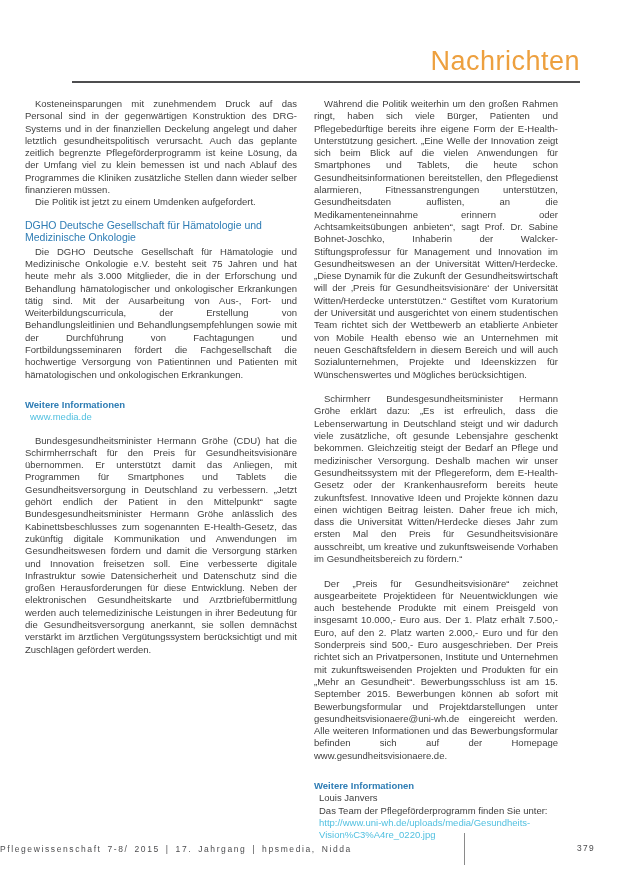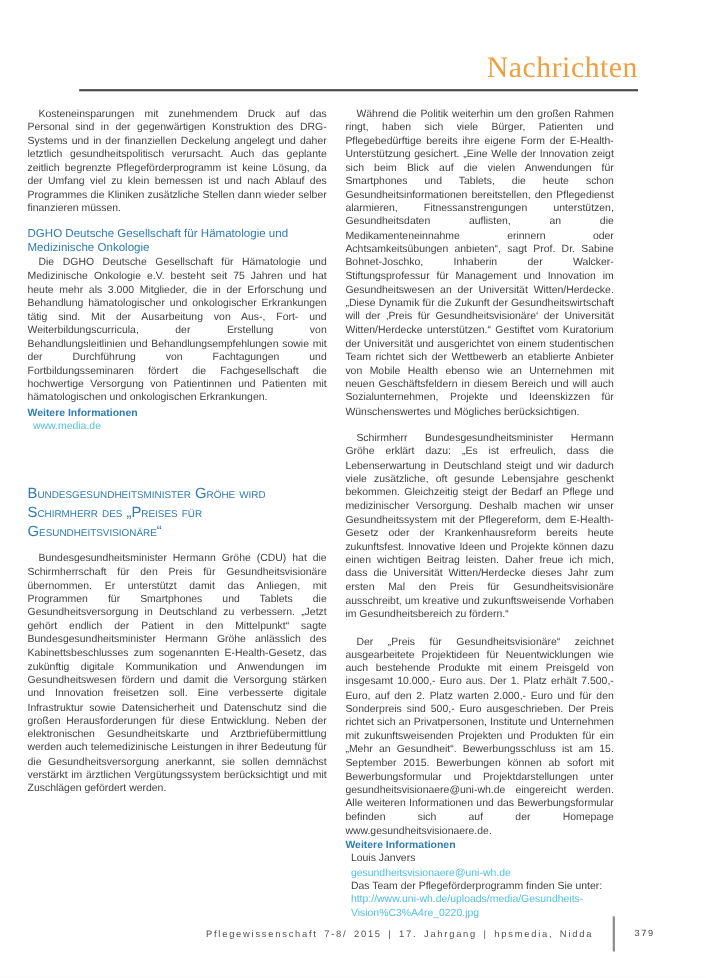--- a/index.html
+++ b/index.html
@@ -16,21 +16,20 @@
   
   .header{padding:44px 62px 0 72px;}
   .page-title{
     margin:0;
     text-align:right;
     font-size:27px;
     line-height:34px;
     font-weight:400;
     color:#eda03f;
     letter-spacing:.5px;
-    font-family:Liberation Serif, serif;
   }
   .header-rule{
     margin-top:3px;
     border:none;
     border-top:2px solid #4d4d4f;
     height:0;
   }
   
   .columns{
     display:flex;
@@ -50,21 +49,21 @@
     -webkit-hyphens:auto;
   }
   .sec-heading{
     margin:10px 0 2px 0;
     max-width:248px;
     font-size:10.5px;
     line-height:12.5px;
     font-weight:400;
     color:#2e7cb4;
   }
-  .more-info{margin-top:1px;font-size:9.5px;line-height:12.3px;}
+  .more-info{margin-top:18px;font-size:9.5px;line-height:12.3px;}
   .mi-label{color:#2e7cb4;font-weight:700;}
   .mi-line{padding-left:5px;}
   .link{
     display:block;
     padding-left:5px;
     color:#52c0e0;
     text-decoration:none;
     cursor:pointer;
   }
   .big-heading{
@@ -83,21 +82,21 @@
     text-align:justify;
     color:#4fbedf;
   }
   .after-standfirst{margin-top:11px;}
   .col-right .body + .body{margin-top:12.3px;}
   
   .footer{
     position:absolute;
     left:0;right:47px;bottom:24px;
     display:flex;
-    justify-content:flex-end;
+    justify-content:space-between;
     align-items:center;
     font-size:8.5px;
     color:#4d4d4f;
   }
   .footer-journal{letter-spacing:1.6px;word-spacing:2px;}
   .footer-divider{
     width:1.5px;height:32px;
     background:#8a8a8a;
     margin:0 18px;
   }
@@ -110,42 +109,41 @@
 
   <header class="header">
     <h1 class="page-title">Nachrichten</h1>
     <hr class="header-rule">
   </header>
 
   <main class="columns">
 
     <div class="col-left">
       <p class="body">Kosteneinsparungen mit zunehmendem Druck auf das Personal sind in der gegenwärtigen Konstruktion des DRG-Systems und in der finanziellen Deckelung angelegt und daher letztlich gesundheitspolitisch verursacht. Auch das geplante zeitlich begrenzte Pflegeförderprogramm ist keine Lösung, da der Umfang viel zu klein bemessen ist und nach Ablauf des Programmes die Kliniken zusätzliche Stellen dann wieder selber finanzieren müssen.</p>
+      <p class="body">Die Politik ist jetzt zu einem Umdenken aufgefordert.</p>
 
       <h2 class="sec-heading">DGHO Deutsche Gesellschaft für Hämatologie und Medizinische Onkologie</h2>
       <p class="body">Die DGHO Deutsche Gesellschaft für Hämatologie und Medizinische Onkologie e.V. besteht seit 75 Jahren und hat heute mehr als 3.000 Mitglieder, die in der Erforschung und Behandlung hämatologischer und onkologischer Erkrankungen tätig sind. Mit der Ausarbeitung von Aus-, Fort- und Weiterbildungscurricula, der Erstellung von Behandlungsleitlinien und Behandlungsempfehlungen sowie mit der Durchführung von Fachtagungen und Fortbildungsseminaren fördert die Fachgesellschaft die hochwertige Versorgung von Patientinnen und Patienten mit hämatologischen und onkologischen Erkrankungen.</p>
 
       <div class="more-info">
         <div class="mi-label">Weitere Informationen</div>
         <a class="link">www.media.de</a>
       </div>
 
-      <h2 class="big-heading">Bundesgesundheitsminister Gröhe wird Schirmherr des „Preises für Gesundheitsvisionäre“</h2>
       <p class="body after-standfirst">Bundesgesundheitsminister Hermann Gröhe (CDU) hat die Schirmherrschaft für den Preis für Gesundheitsvisionäre übernommen. Er unterstützt damit das Anliegen, mit Programmen für Smartphones und Tablets die Gesundheitsversorgung in Deutschland zu verbessern. „Jetzt gehört endlich der Patient in den Mittelpunkt“ sagte Bundesgesundheitsminister Hermann Gröhe anlässlich des Kabinettsbeschlusses zum sogenannten E-Health-Gesetz, das zukünftig digitale Kommunikation und Anwendungen im Gesundheitswesen fördern und damit die Versorgung stärken und Innovation freisetzen soll. Eine verbesserte digitale Infrastruktur sowie Datensicherheit und Datenschutz sind die großen Herausforderungen für diese Entwicklung. Neben der elektronischen Gesundheitskarte und Arztbriefübermittlung werden auch telemedizinische Leistungen in ihrer Bedeutung für die Gesundheitsversorgung anerkannt, sie sollen demnächst verstärkt im ärztlichen Vergütungssystem berücksichtigt und mit Zuschlägen gefördert werden.</p>
     </div>
 
     <div class="col-right">
       <p class="body">Während die Politik weiterhin um den großen Rahmen ringt, haben sich viele Bürger, Patienten und Pflegebedürftige bereits ihre eigene Form der E-Health-Unterstützung gesichert. „Eine Welle der Innovation zeigt sich beim Blick auf die vielen Anwendungen für Smartphones und Tablets, die heute schon Gesundheitsinformationen bereitstellen, den Pflegedienst alarmieren, Fitnessanstrengungen unterstützen, Gesundheitsdaten auflisten, an die Medikamenteneinnahme erinnern oder Achtsamkeitsübungen anbieten“, sagt Prof. Dr. Sabine Bohnet-Joschko, Inhaberin der Walcker-Stiftungsprofessur für Management und Innovation im Gesundheitswesen an der Universität Witten/Herdecke. „Diese Dynamik für die Zukunft der Gesundheitswirtschaft will der ‚Preis für Gesundheitsvisionäre‘ der Universität Witten/Herdecke unterstützen.“ Gestiftet vom Kuratorium der Universität und ausgerichtet von einem studentischen Team richtet sich der Wettbewerb an etablierte Anbieter von Mobile Health ebenso wie an Unternehmen mit neuen Geschäftsfeldern in diesem Bereich und will auch Sozialunternehmen, Projekte und Ideenskizzen für Wünschenswertes und Mögliches berücksichtigen.</p>
       <p class="body">Schirmherr Bundesgesundheitsminister Hermann Gröhe erklärt dazu: „Es ist erfreulich, dass die Lebenserwartung in Deutschland steigt und wir dadurch viele zusätzliche, oft gesunde Lebensjahre geschenkt bekommen. Gleichzeitig steigt der Bedarf an Pflege und medizinischer Versorgung. Deshalb machen wir unser Gesundheitssystem mit der Pflegereform, dem E-Health-Gesetz oder der Krankenhausreform bereits heute zukunftsfest. Innovative Ideen und Projekte können dazu einen wichtigen Beitrag leisten. Daher freue ich mich, dass die Universität Witten/Herdecke dieses Jahr zum ersten Mal den Preis für Gesundheitsvisionäre ausschreibt, um kreative und zukunftsweisende Vorhaben im Gesundheitsbereich zu fördern.“</p>
       <p class="body">Der „Preis für Gesundheitsvisionäre“ zeichnet ausgearbeitete Projektideen für Neuentwicklungen wie auch bestehende Produkte mit einem Preisgeld von insgesamt 10.000,- Euro aus. Der 1. Platz erhält 7.500,- Euro, auf den 2. Platz warten 2.000,- Euro und für den Sonderpreis sind 500,- Euro ausgeschrieben. Der Preis richtet sich an Privatpersonen, Institute und Unternehmen mit zukunftsweisenden Projekten und Produkten für ein „Mehr an Gesundheit“. Bewerbungsschluss ist am 15. September 2015. Bewerbungen können ab sofort mit Bewerbungsformular und Projektdarstellungen unter gesundheitsvisionaere@uni-wh.de eingereicht werden. Alle weiteren Informationen und das Bewerbungsformular befinden sich auf der Homepage www.gesundheitsvisionaere.de.</p>
 
       <div class="more-info">
         <div class="mi-label">Weitere Informationen</div>
         <div class="mi-line">Louis Janvers</div>
-        <a class="link">gesundheitsvisionaere@uni-wh.de</a>
         <div class="mi-line">Das Team der Pflegeförderprogramm finden Sie unter:</div>
         <a class="link">http://www.uni-wh.de/uploads/media/Gesundheits-</a>
         <a class="link">Vision%C3%A4re_0220.jpg</a>
       </div>
     </div>
 
   </main>
 
   <footer class="footer">
     <span class="footer-journal">Pflegewissenschaft 7-8/ 2015 | 17. Jahrgang | hpsmedia, Nidda</span>

